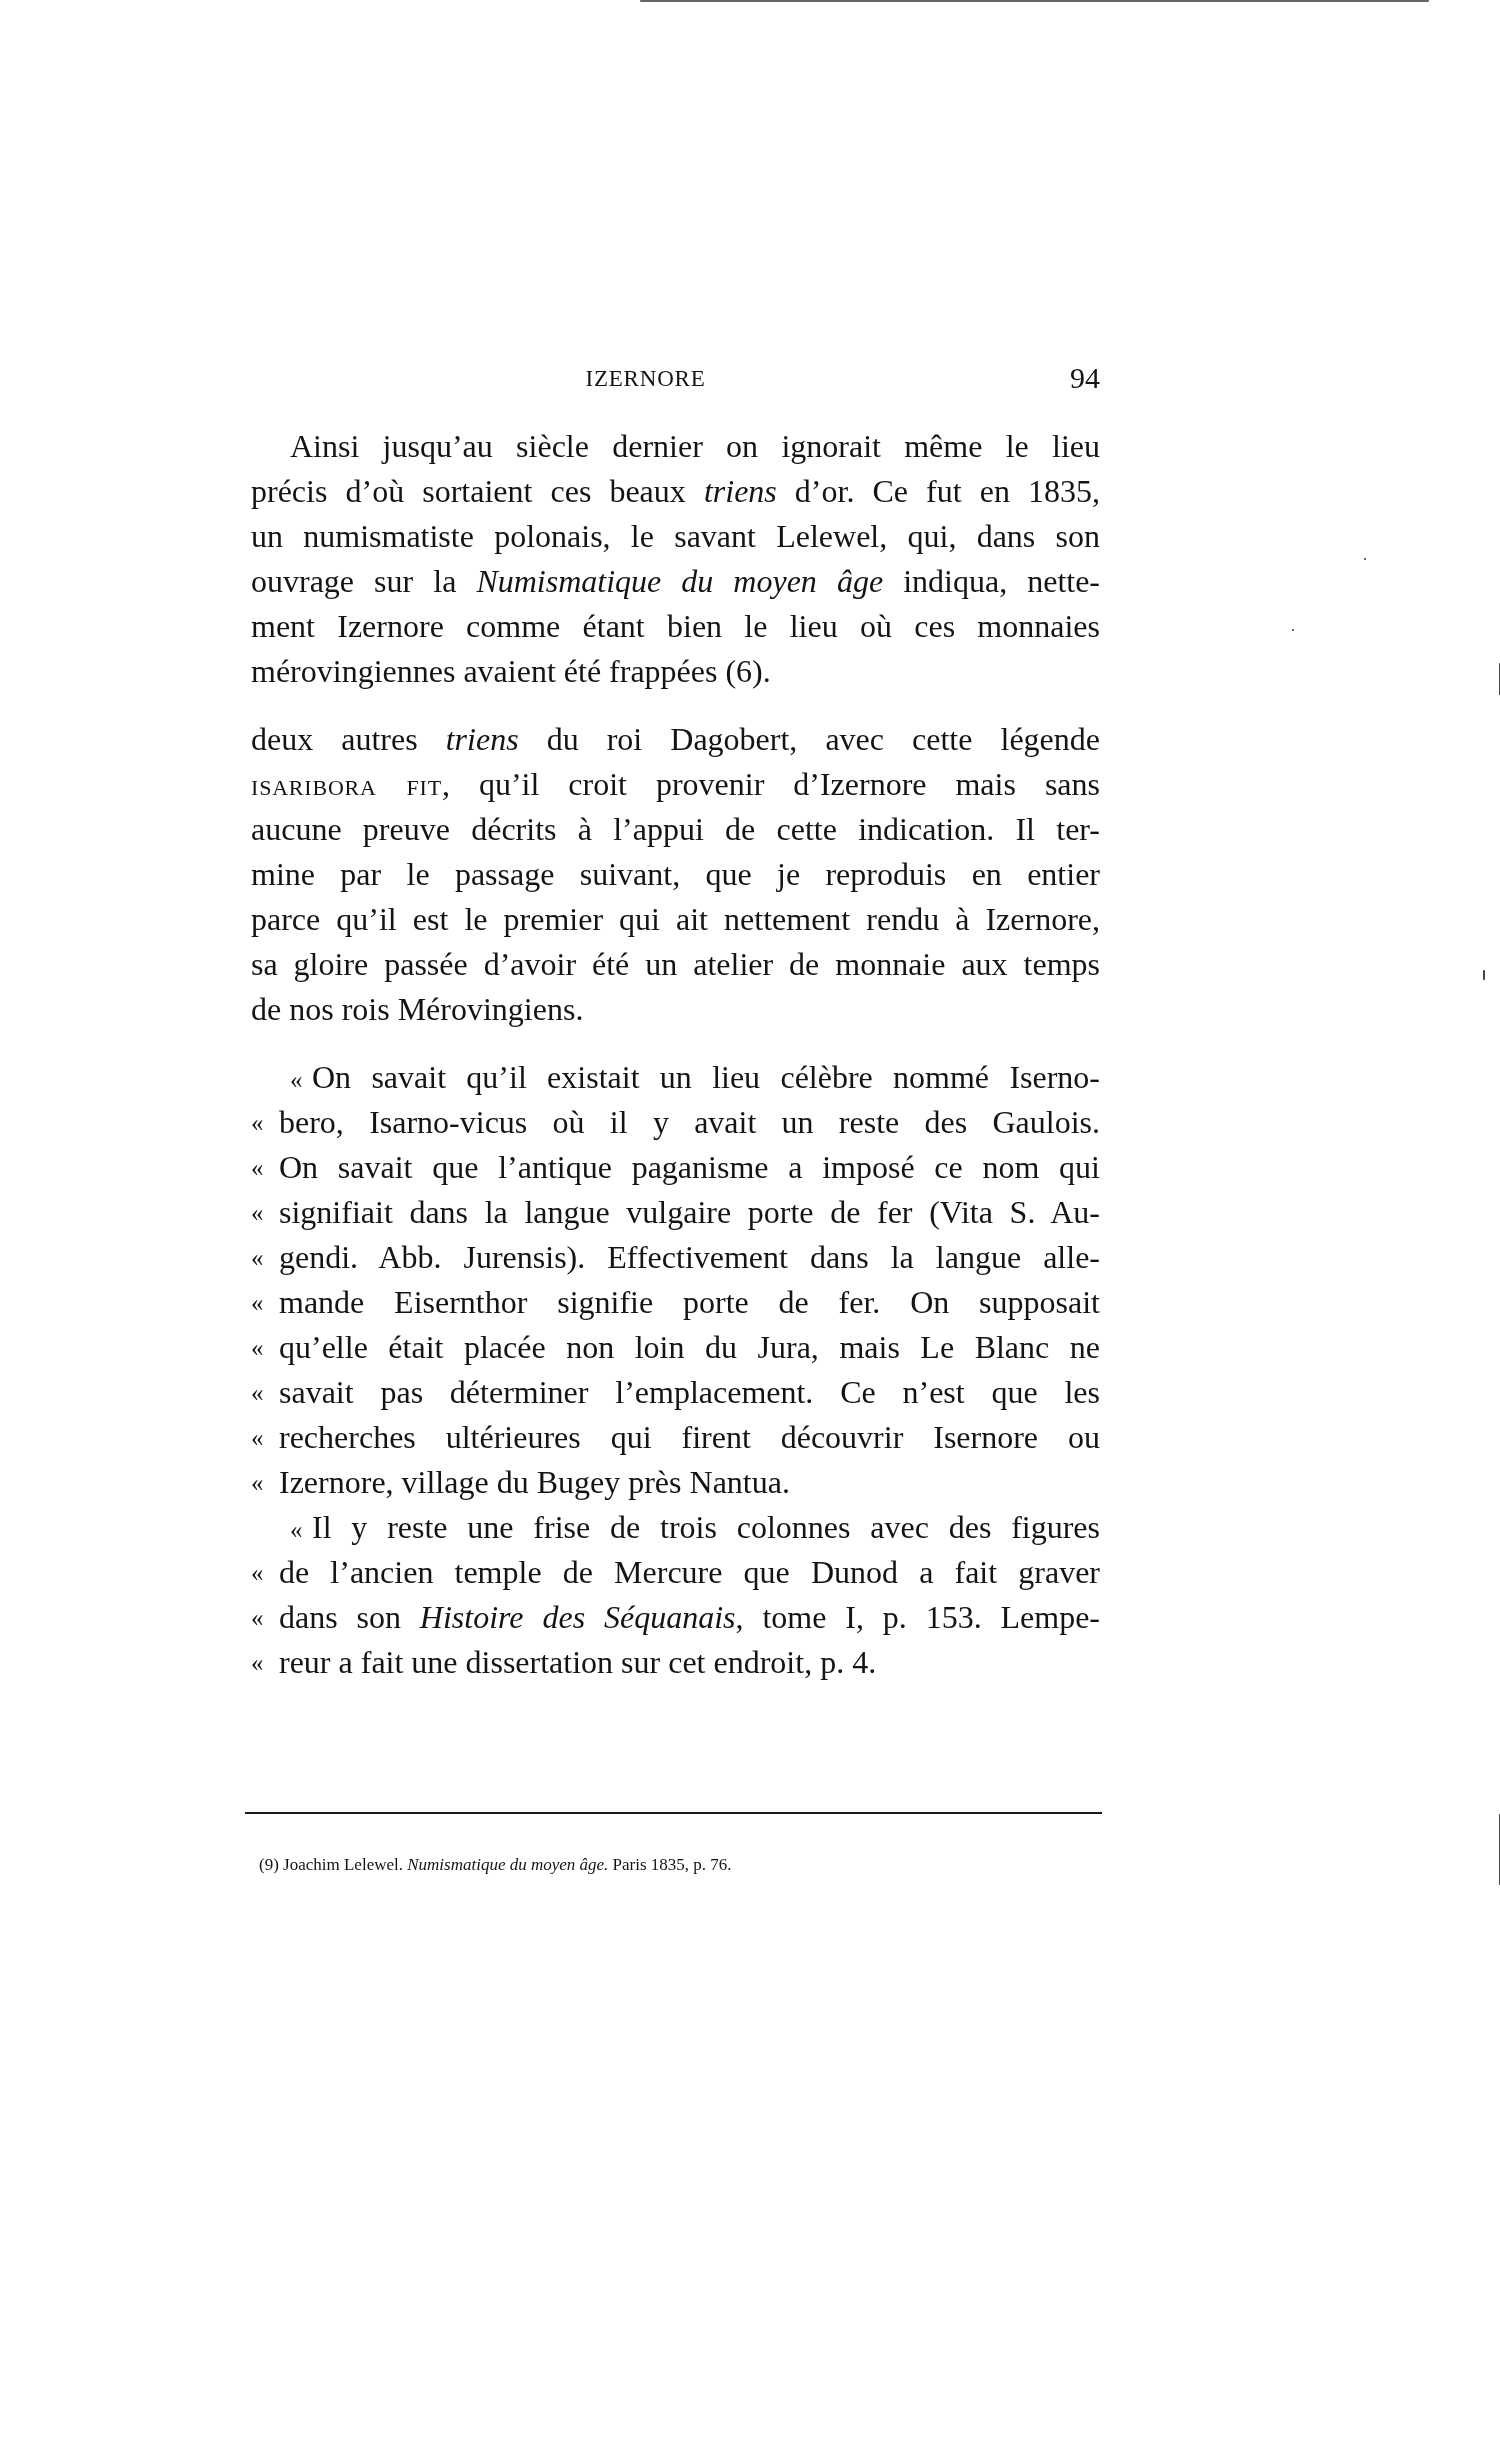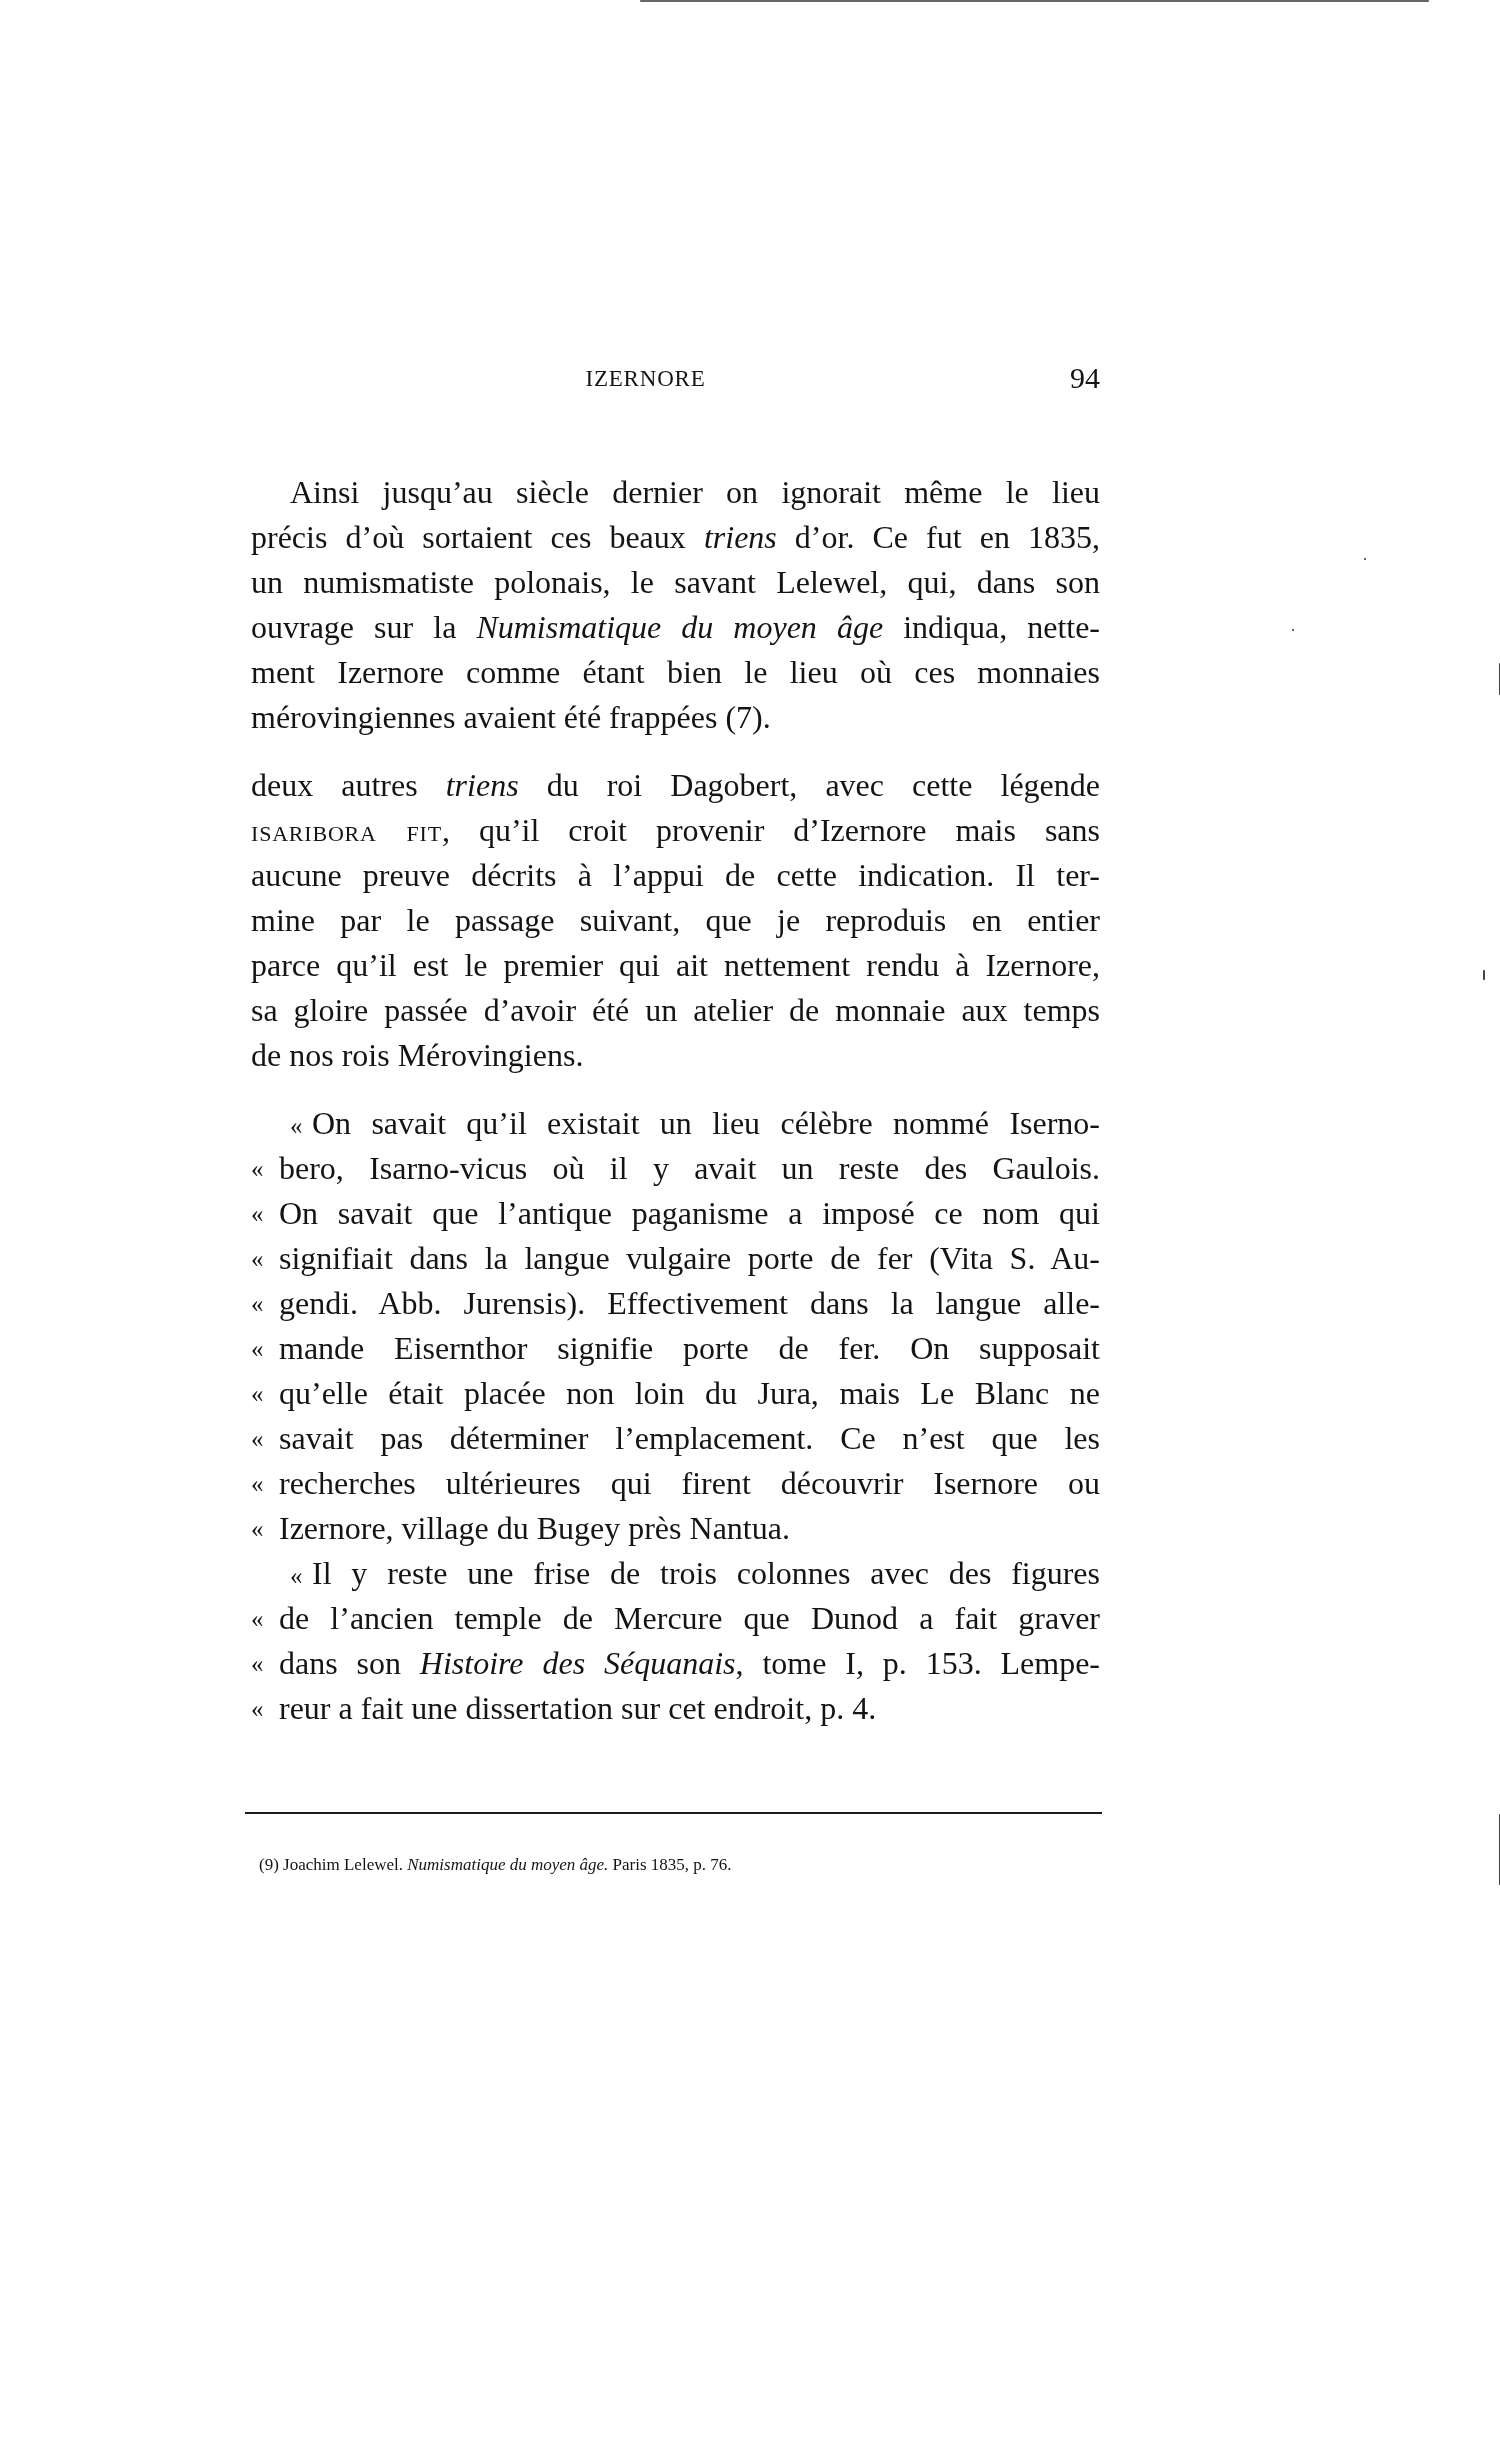--- a/index.html
+++ b/index.html
@@ -43,21 +43,20 @@
       top: 0;
       font-size: 30px;
     }
     .body-text {
       position: absolute;
       top: 424px;
       left: 0;
       width: 849px;
       font-size: 32px;
       line-height: 45px;
-      margin-top: 46px;
     }
     .para {
       margin: 0;
       text-align: justify;
       text-align-last: justify;
     }
     .line {
       display: block;
       white-space: nowrap;
       text-align: justify;
@@ -140,21 +139,21 @@
   </div>
 
   <div class="body-text">
     <div id="paragraphs">
         <div class="para">
           <span class="line indent">Ainsi jusqu’au siècle dernier on ignorait même le lieu</span>
           <span class="line">précis d’où sortaient ces beaux <i>triens</i> d’or. Ce fut en 1835,</span>
           <span class="line">un numismatiste polonais, le savant Lelewel, qui, dans son</span>
           <span class="line">ouvrage sur la <i>Numismatique du moyen âge</i> indiqua, nette-</span>
           <span class="line">ment Izernore comme étant bien le lieu où ces monnaies</span>
-          <span class="line last">mérovingiennes avaient été frappées (7).</span>
+          <span class="line last">mérovingiennes avaient été frappées (6).</span>
         </div>
         <div class="gap"></div>
         <div class="para">
           <span class="line">deux autres <i>triens</i> du roi Dagobert, avec cette légende</span>
           <span class="line"><span class="smallcaps">isaribora fit</span>, qu’il croit provenir d’Izernore mais sans</span>
           <span class="line">aucune preuve décrits à l’appui de cette indication. Il ter-</span>
           <span class="line">mine par le passage suivant, que je reproduis en entier</span>
           <span class="line">parce qu’il est le premier qui ait nettement rendu à Izernore,</span>
           <span class="line">sa gloire passée d’avoir été un atelier de monnaie aux temps</span>
           <span class="line last">de nos rois Mérovingiens.</span>

